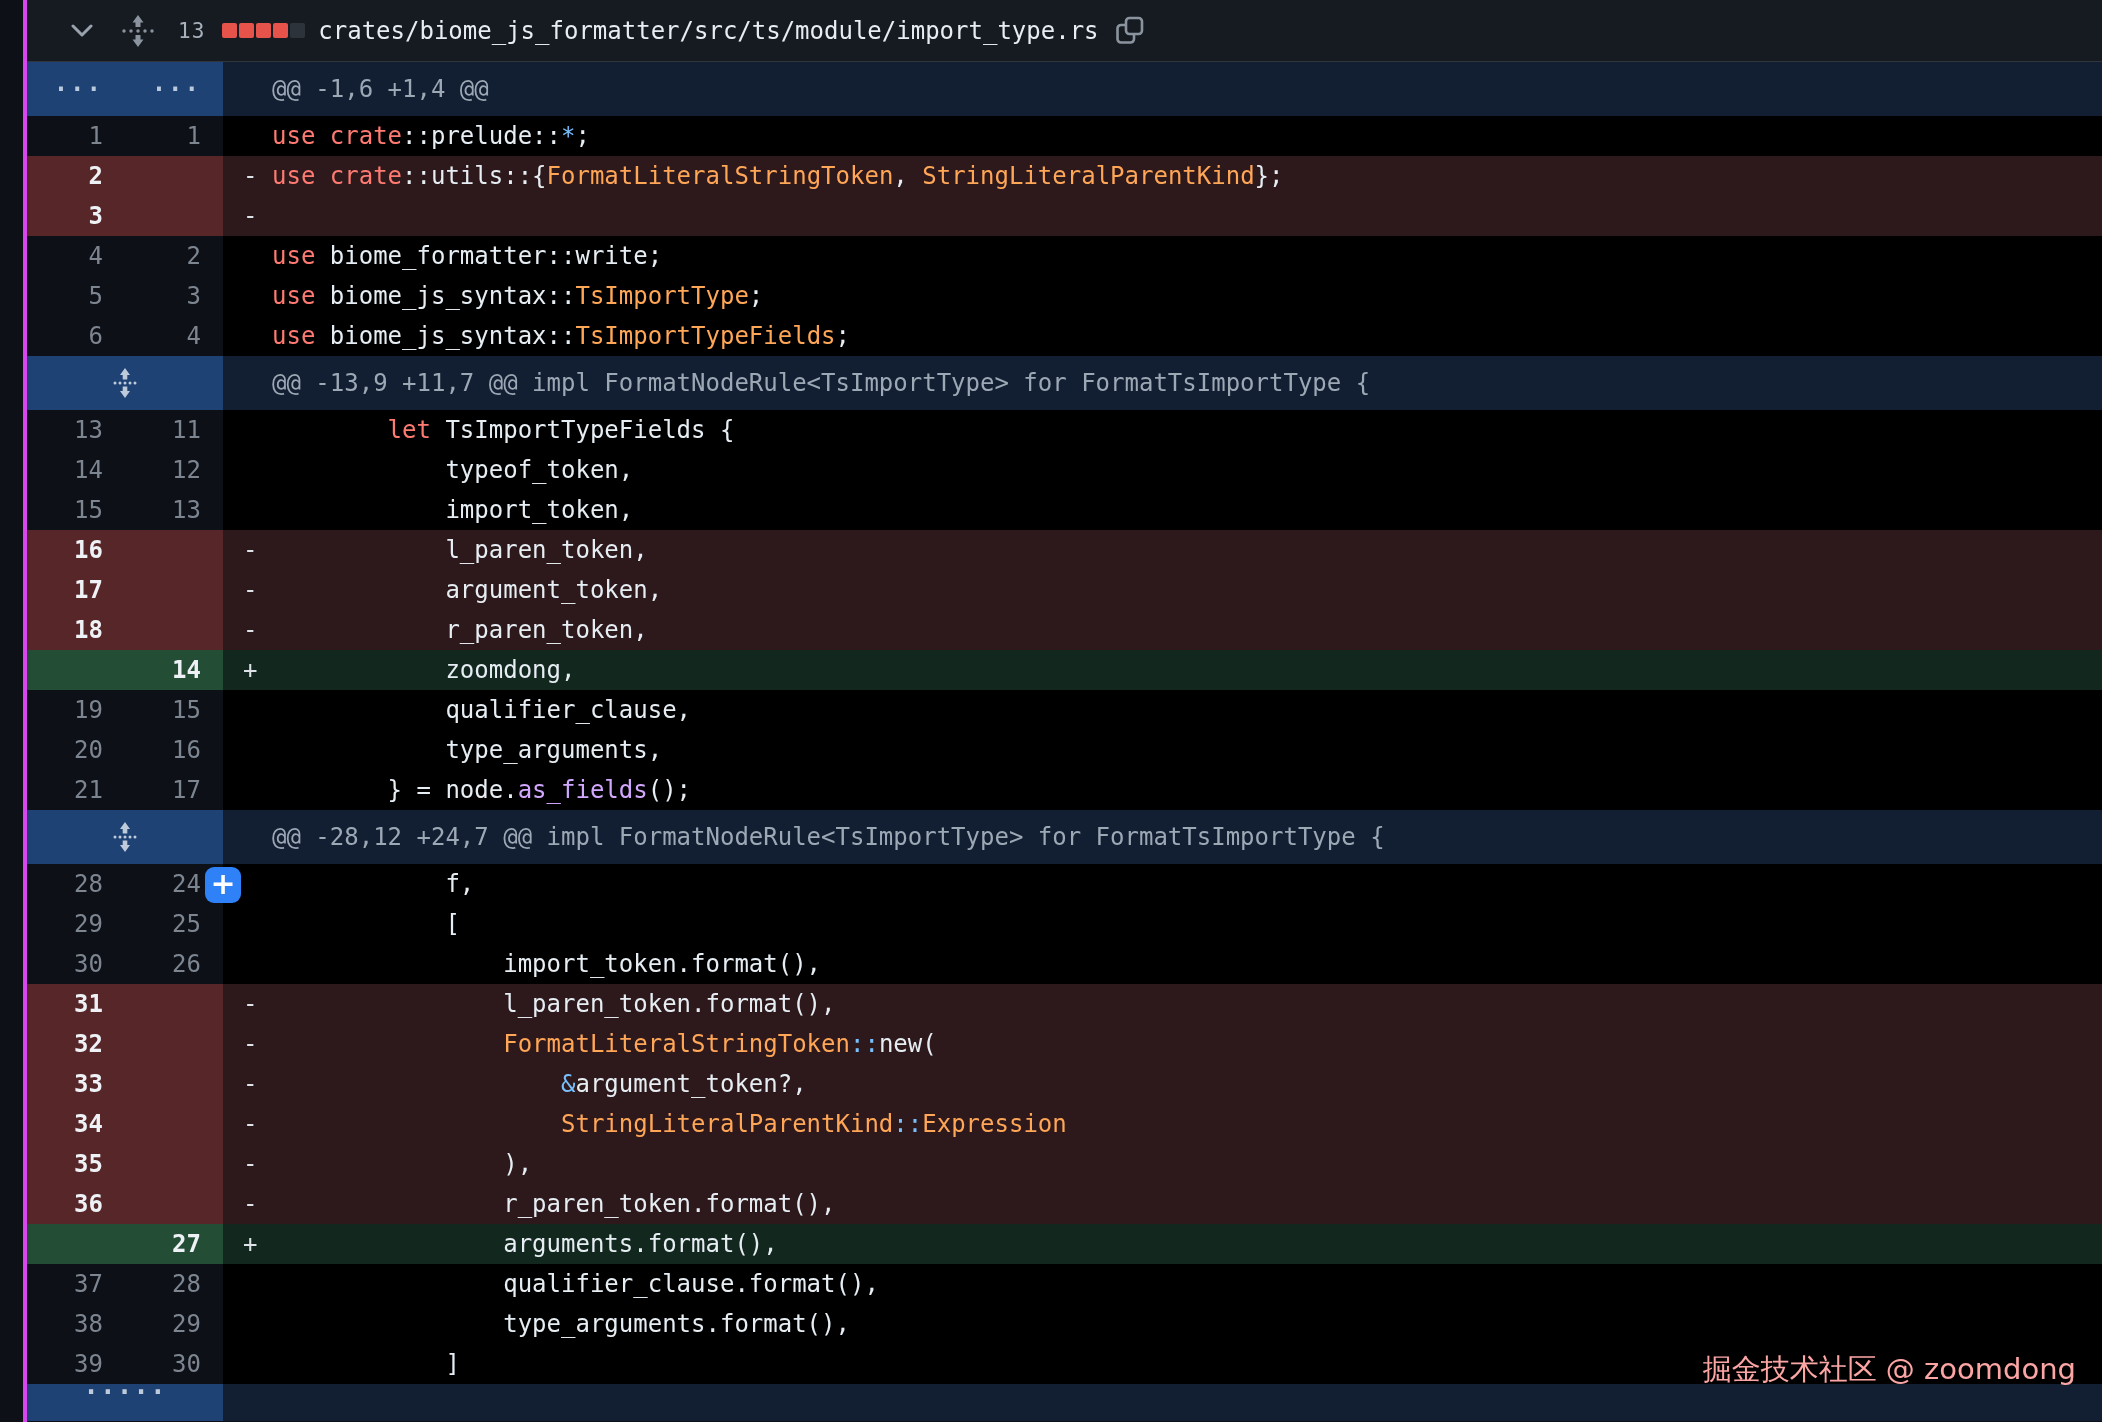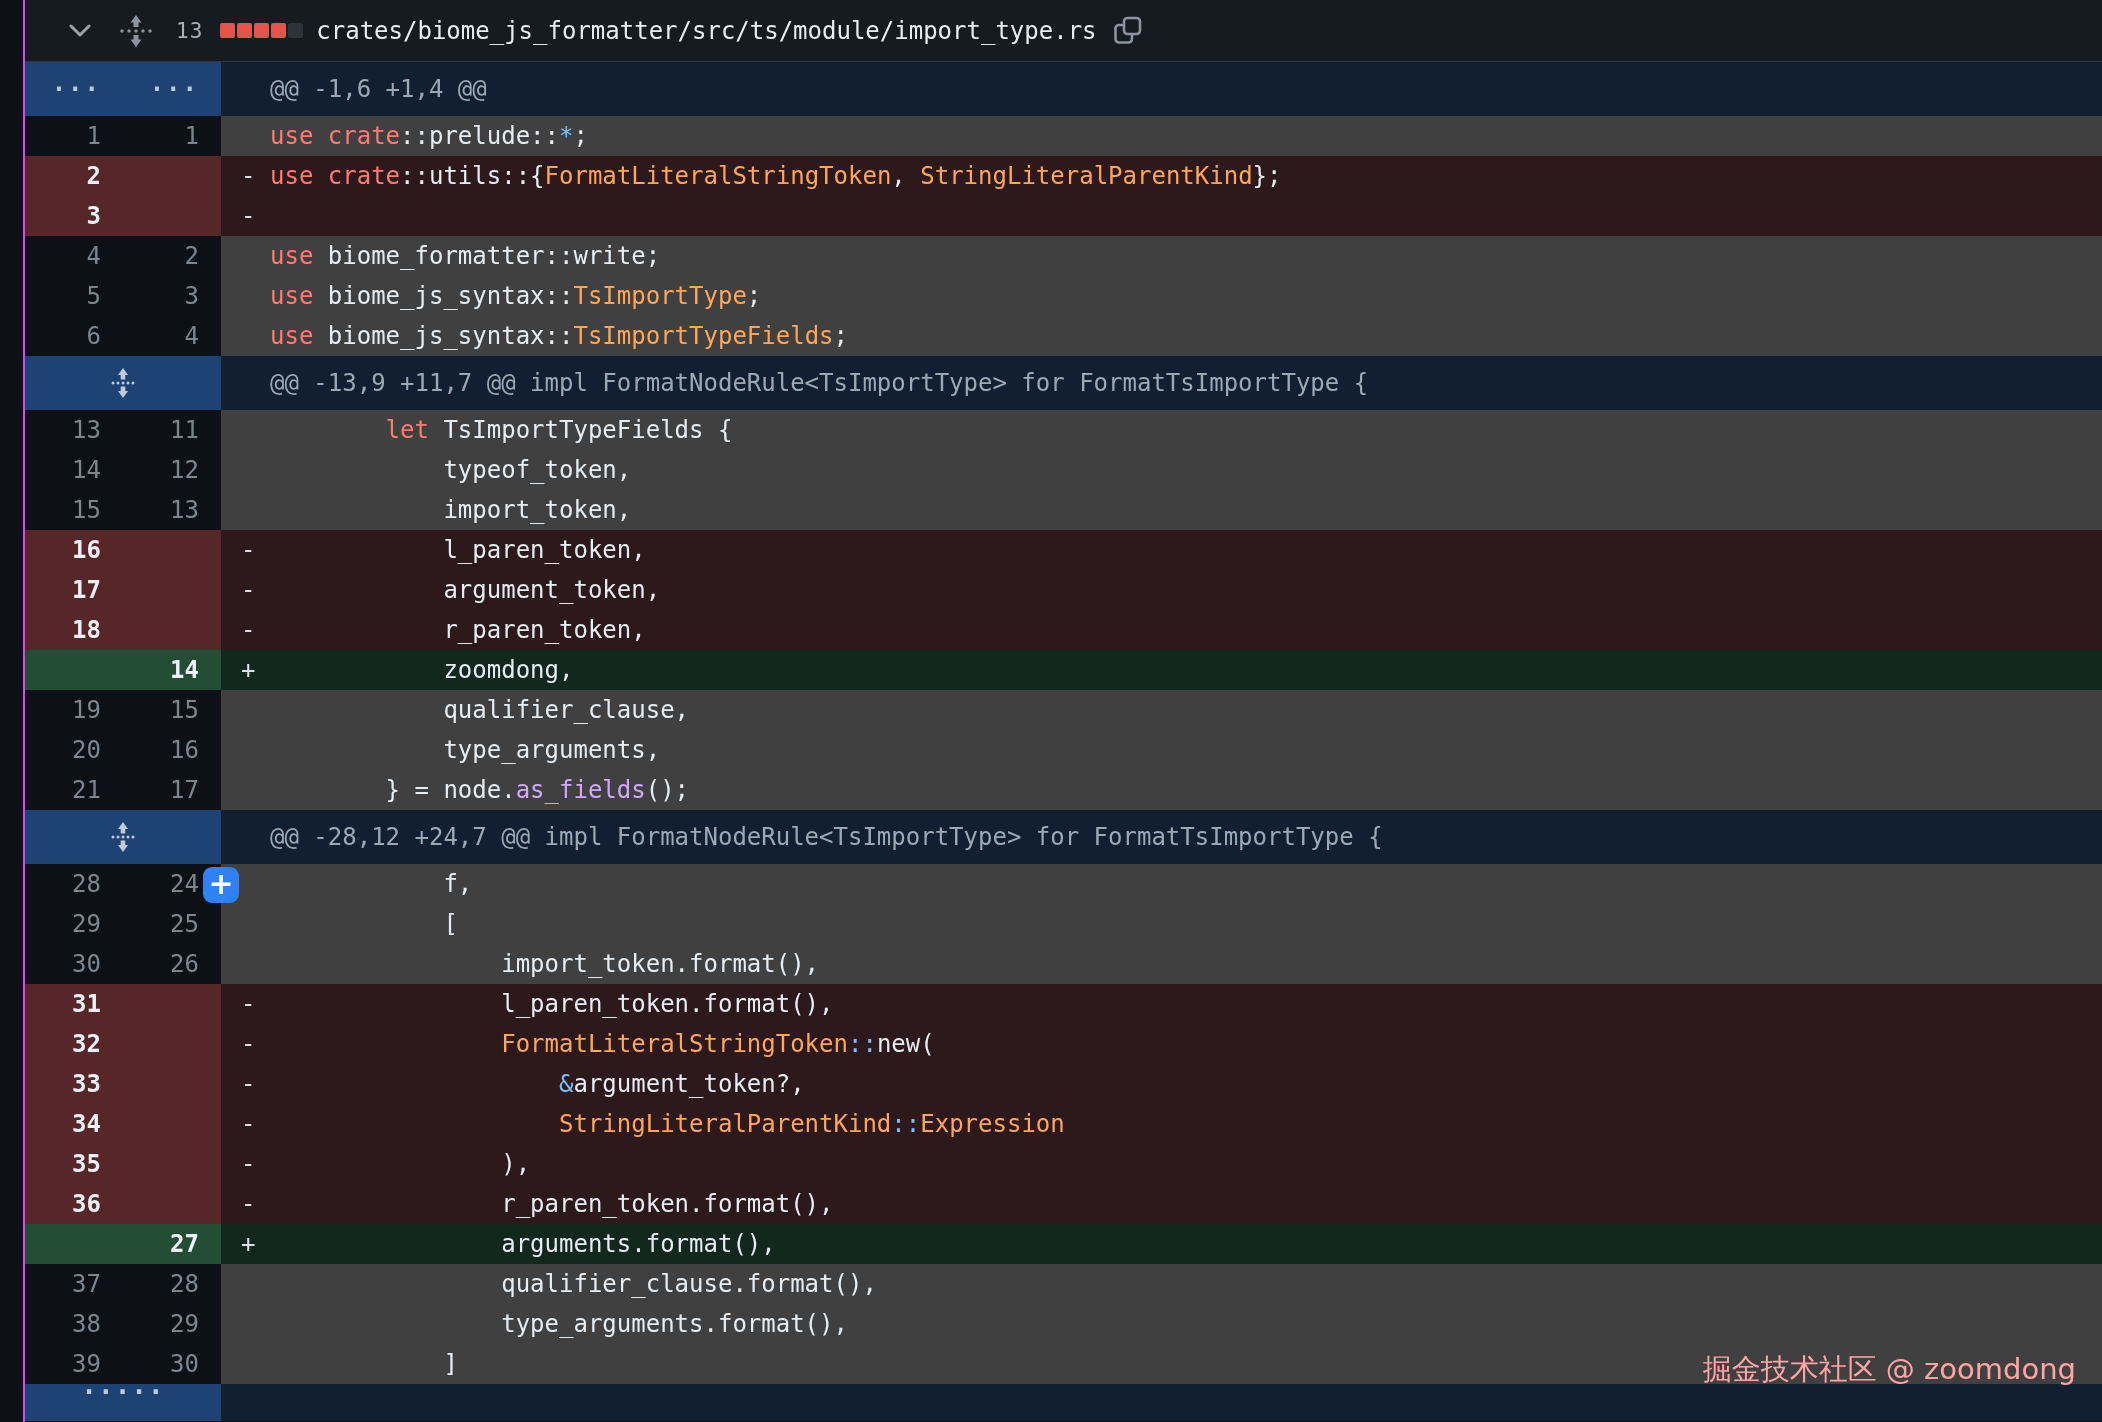--- a/index.html
+++ b/index.html
@@ -1,19 +1,19 @@
 <!DOCTYPE html>
 <html><head>
 <meta charset="utf-8">
 <style>
   * { margin:0; padding:0; box-sizing:border-box; }
   html,body { width:2102px; height:1422px; background:#0d1117; overflow:hidden; }
   body { font-family:"DejaVu Sans Mono","Liberation Mono",monospace; position:relative; }
 
-  .card { position:absolute; left:23px; top:0; right:0; bottom:0; border-left:2px solid #d946ef; background:#0d1117; }
+  .card { position:absolute; left:23px; top:0; right:0; bottom:0; border-left:4px solid #d946ef; background:#0d1117; }
 
   
   .file-header { height:62px; background:#161b21; border-bottom:1px solid #30363d;
                  display:flex; align-items:center; padding-left:44px; }
   .chev { color:#9aa3ad; display:flex; align-items:center; cursor:pointer; }
   .unfold-all { color:#8b949e; margin-left:27px; display:flex; align-items:center; cursor:pointer; }
   .changes-count { color:#a8b1bb; font-size:21px; margin-left:22px; letter-spacing:1px; }
   .diffstat { display:flex; gap:2px; margin-left:17px; }
   .sq { width:15px; height:15px; border-radius:2px; }
   .sq.del { background:#e5534b; }
@@ -25,21 +25,21 @@
   .diff { position:relative; }
   .row { display:flex; width:100%; }
   .gutter { width:196px; flex:none; display:flex; }
   .numcell { width:98px; flex:none; text-align:right; padding-right:22px;
              font-size:24px; line-height:40px; color:#7d8590; cursor:pointer; }
   .codecell { flex:1; font-size:24px; line-height:40px; white-space:pre;
               color:#e6edf3; padding-left:20px; overflow:hidden; }
   .sign { display:inline-block; width:29px; color:#dde2e8; }
 
   .row.ctx .gutter { background:#0d1117; }
-  .row.ctx .codecell { background:#404040; }
+  .row.ctx .codecell { background:#000000; }
   .row.del .gutter { background:#562628; }
   .row.del .codecell { background:#2d191b; }
   .row.add .gutter { background:#234d34; }
   .row.add .codecell { background:#12271e; }
   .row.del .numcell, .row.add .numcell { color:#eef2f6; font-weight:bold; }
 
   .row.hunk { height:54px; }
   .row.hunk .gutter { background:#1e4273; align-items:center; }
   .row.hunk .numcell { line-height:54px; color:#b9c9de; font-weight:bold; letter-spacing:2px; }
   .hunk-content { flex:1; background:#121f33; color:#9da8b5; font-size:24px;

